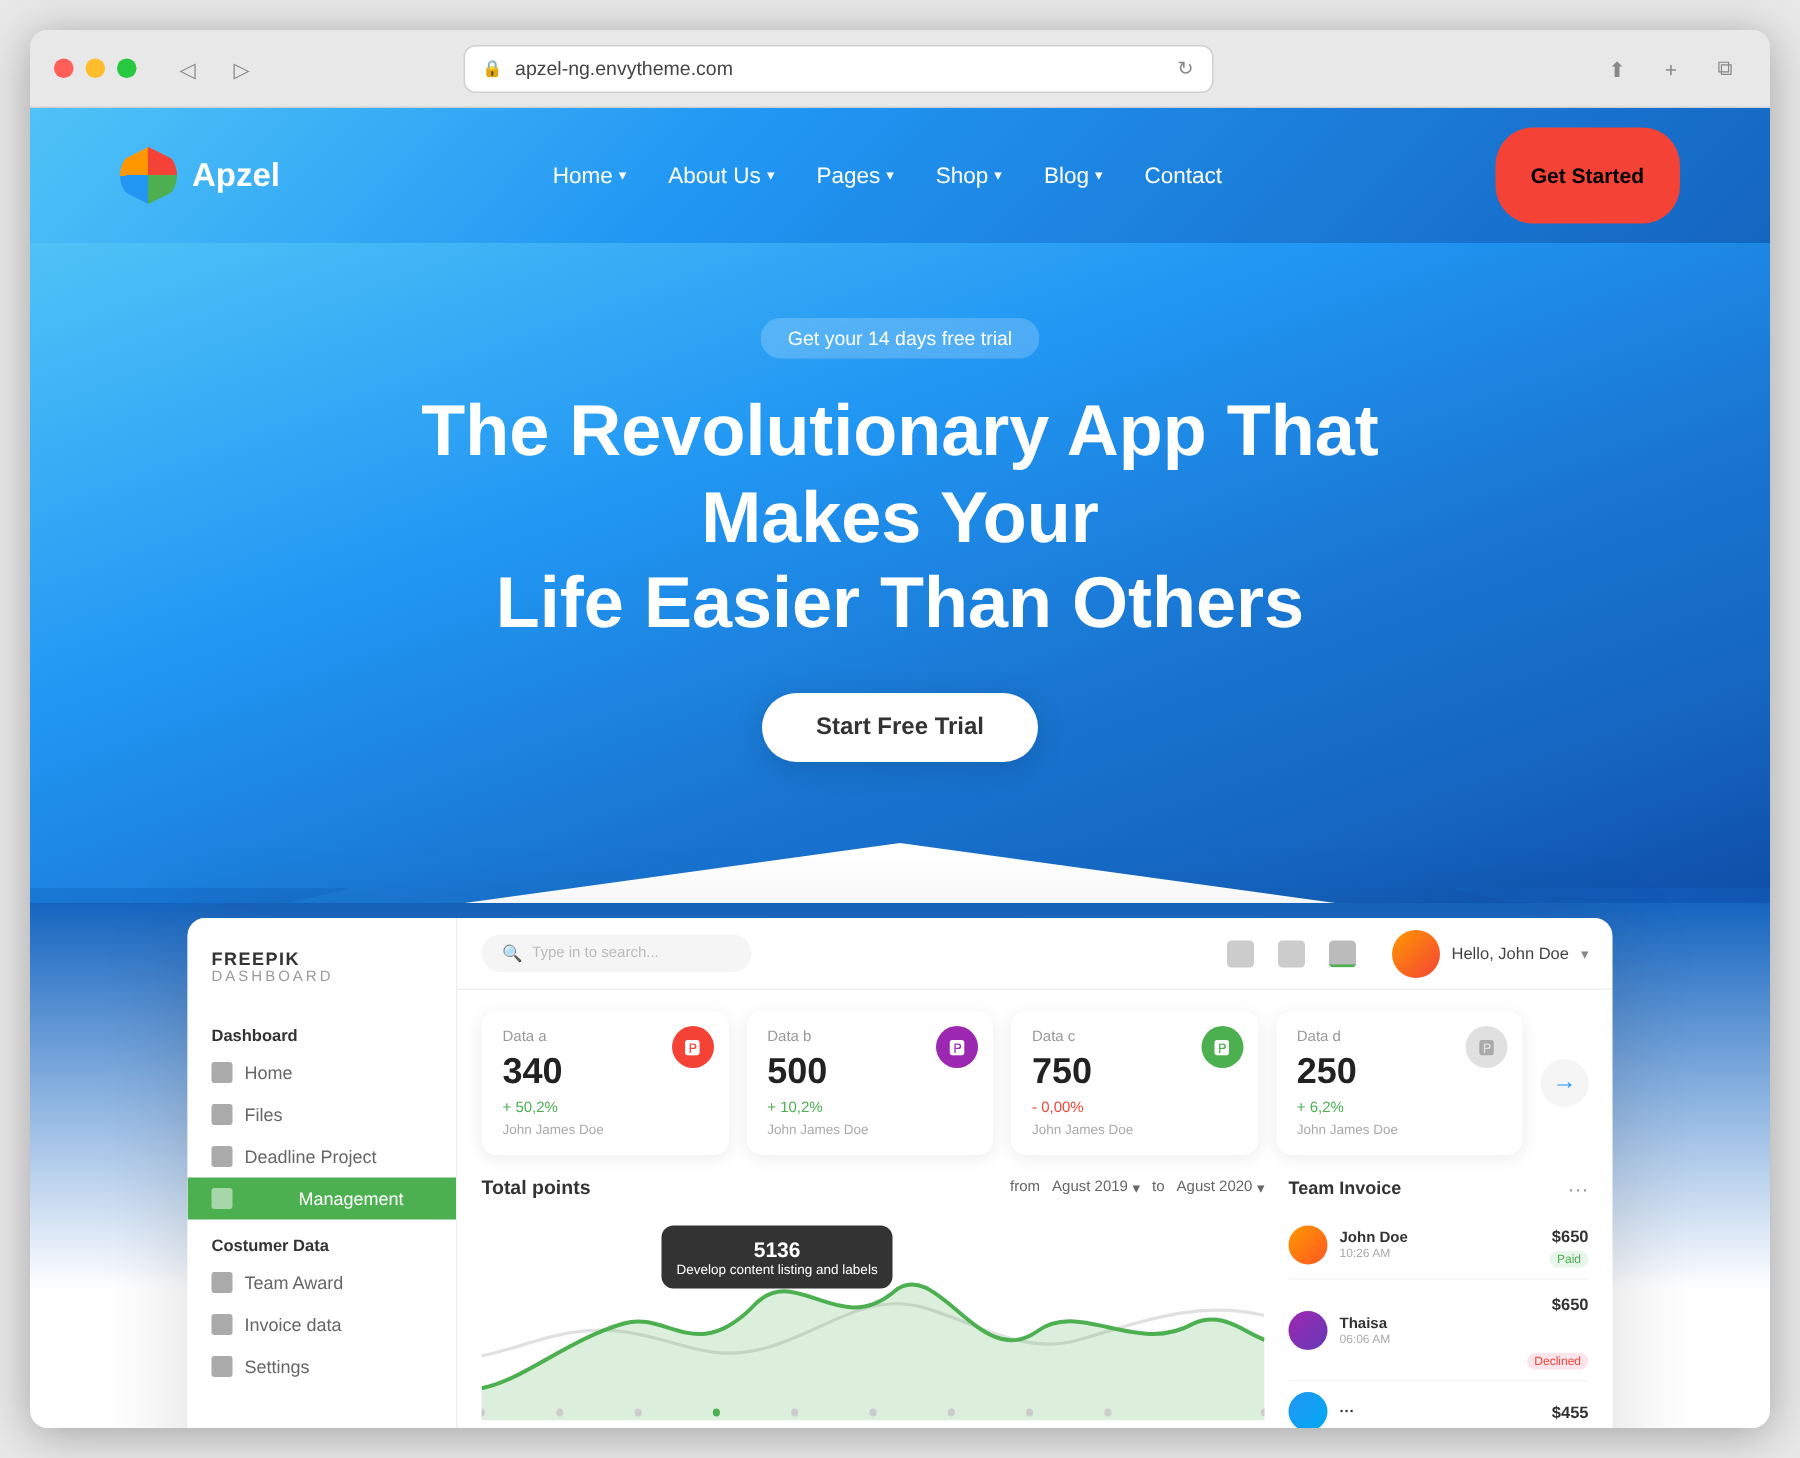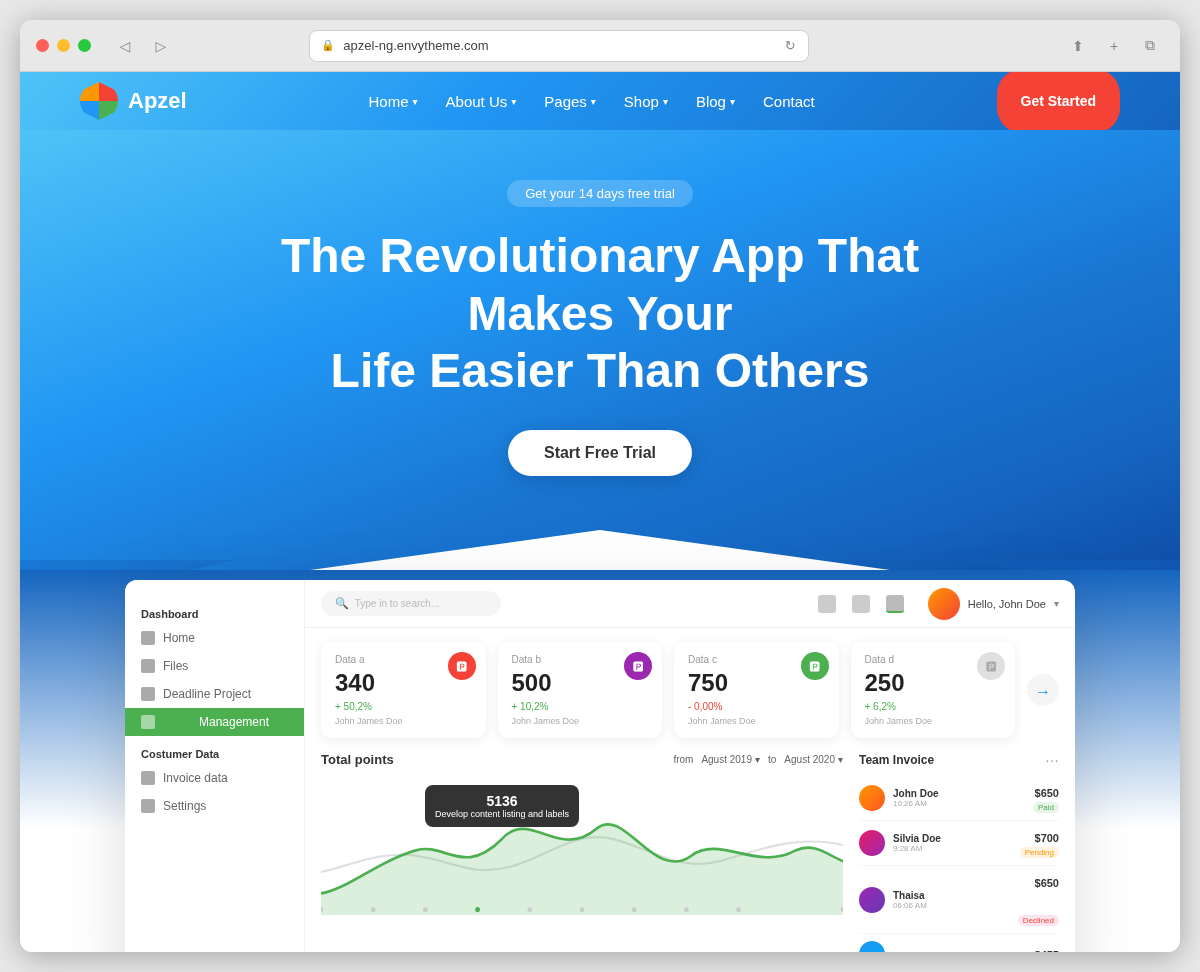--- a/index.html
+++ b/index.html
@@ -48,39 +48,39 @@
     .url-icon { color: #888; font-size: 11px; }
     .browser-actions { display: flex; gap: 8px; margin-left: auto; }
 
     
     .page-content { height: calc(932px - 52px); overflow: hidden; }
 
     
     .site-header {
       background: linear-gradient(135deg, #4fc3f7 0%, #2196f3 40%, #1565c0 100%);
       padding: 0 60px;
-      height: 58px;
+      height: 90px;
       display: flex;
       align-items: center;
       justify-content: space-between;
     }
     .logo { display: flex; align-items: center; gap: 10px; }
     .logo-icon {
       width: 38px; height: 38px;
       background: conic-gradient(from 0deg, #f44336 0deg 90deg, #4caf50 90deg 180deg, #2196f3 180deg 270deg, #ff9800 270deg 360deg);
       border-radius: 50%;
       clip-path: polygon(50% 0%, 100% 25%, 100% 75%, 50% 100%, 0% 75%, 0% 25%);
     }
     .logo-text { color: white; font-size: 22px; font-weight: 700; }
     .nav-menu { display: flex; gap: 28px; align-items: center; }
     .nav-item { color: white; font-size: 15px; cursor: pointer; display: flex; align-items: center; gap: 4px; }
     .nav-arrow { font-size: 10px; }
     .get-started-btn {
       background: #f44336;
-      color: #ffffff;
+      color: #000000;
       padding: 24px 24px;
       border-radius: 25px;
       font-size: 14px;
       font-weight: 600;
       cursor: pointer;
       border: none;
     }
 
     
     .hero {
@@ -285,21 +285,21 @@
     .chart-filters { display: flex; gap: 8px; font-size: 10px; color: #666; }
     .chart-filter { display: flex; align-items: center; gap: 3px; }
     .chart-container { position: relative; height: 160px; }
 
     
     .chart-svg { width: 100%; height: 140px; }
 
     .chart-tooltip {
       position: absolute;
       top: 10px;
-      left: 104px;
+      left: 120px;
       background: #333;
       color: white;
       padding: 8px 10px;
       border-radius: 8px;
       font-size: 9px;
       text-align: center;
     }
     .tooltip-value { font-size: 14px; font-weight: 700; display: block; }
     .chart-x-labels { display: flex; justify-content: space-between; font-size: 8px; color: #aaa; padding: 0 4px; }
 
@@ -401,38 +401,46 @@
         <polygon points="0,80 540,0 1080,80" fill="white"></polygon>
         <polygon points="0,80 200,30 0,30" fill="rgba(21,101,192,0.4)"></polygon>
         <polygon points="1080,80 880,30 1080,30" fill="rgba(21,101,192,0.4)"></polygon>
       </svg>
     </section>
 
     <div class="dashboard-section" style="background: linear-gradient(to bottom, #1565c0 0%, white 60%);">
       <div class="dashboard-mock">
 
         <div class="dash-sidebar">
+          <div class="sidebar-brand">
+            <div class="sidebar-brand-title">FREEPIK</div>
+            <div class="sidebar-brand-sub">DASHBOARD</div>
+          </div>
           <div class="sidebar-section-title">Dashboard</div>
           <div class="sidebar-item">
             <div class="sidebar-icon" style="background:#aaa;"></div>
             <span>Home</span>
           </div>
           <div class="sidebar-item">
             <div class="sidebar-icon" style="background:#aaa;"></div>
             <span>Files</span>
           </div>
           <div class="sidebar-item">
             <div class="sidebar-icon" style="background:#aaa;"></div>
             <span>Deadline Project</span>
           </div>
           <div class="sidebar-item active">
             <div class="sidebar-icon"></div>
             <span>Management</span>
           </div>
           <div class="sidebar-section-title2">Costumer Data</div>
+          <div class="sidebar-item">
+            <div class="sidebar-icon" style="background:#aaa;"></div>
+            <span>Team Award</span>
+          </div>
           <div class="sidebar-item">
             <div class="sidebar-icon" style="background:#aaa;"></div>
             <span>Invoice data</span>
           </div>
           <div class="sidebar-item">
             <div class="sidebar-icon" style="background:#aaa;"></div>
             <span>Settings</span>
           </div>
         </div>
 
@@ -539,31 +547,20 @@
                 <div class="inv-info">
                   <div class="inv-name">John Doe</div>
                   <div class="inv-time">10:26 AM</div>
                 </div>
                 <div style="text-align:right;">
                   <span class="inv-amount">$650</span>
                   <span class="inv-status paid">Paid</span>
                 </div>
               </div>
               <div class="invoice-item">
-                <div class="inv-avatar" style="background: linear-gradient(135deg, #e91e63, #9c27b0);"></div>
-                <div class="inv-info">
-                  <div class="inv-name">Silvia Doe</div>
-                  <div class="inv-time">9:28 AM</div>
-                </div>
-                <div style="text-align:right;">
-                  <span class="inv-amount">$700</span>
-                  <span class="inv-status pending">Pending</span>
-                </div>
-              </div>
-              <div class="invoice-item">
                 <div class="inv-avatar" style="background: linear-gradient(135deg, #9c27b0, #673ab7);"></div>
                 <div class="inv-info">
                   <div class="inv-name">Thaisa</div>
                   <div class="inv-time">06:06 AM</div>
                 </div>
                 <div style="text-align:right;">
                   <span class="inv-amount">$650</span>
                   <span class="inv-status declined">Declined</span>
                 </div>
               </div>

